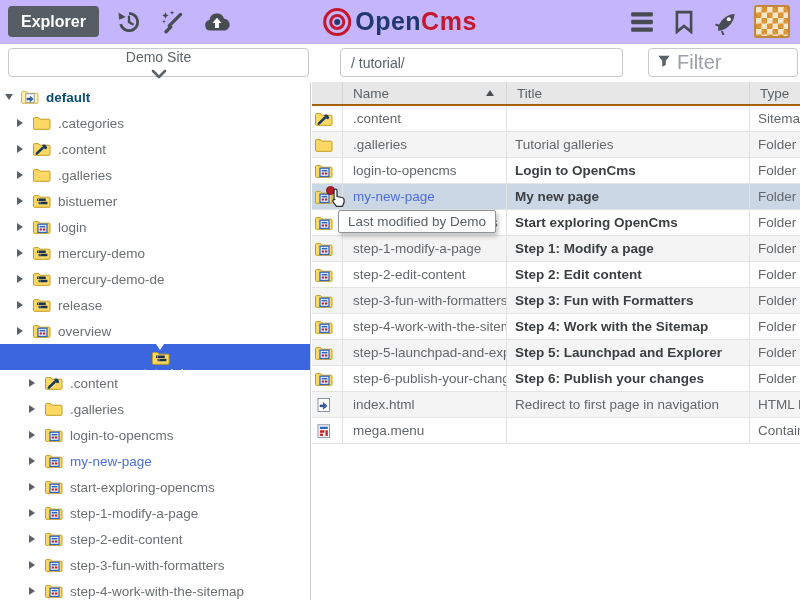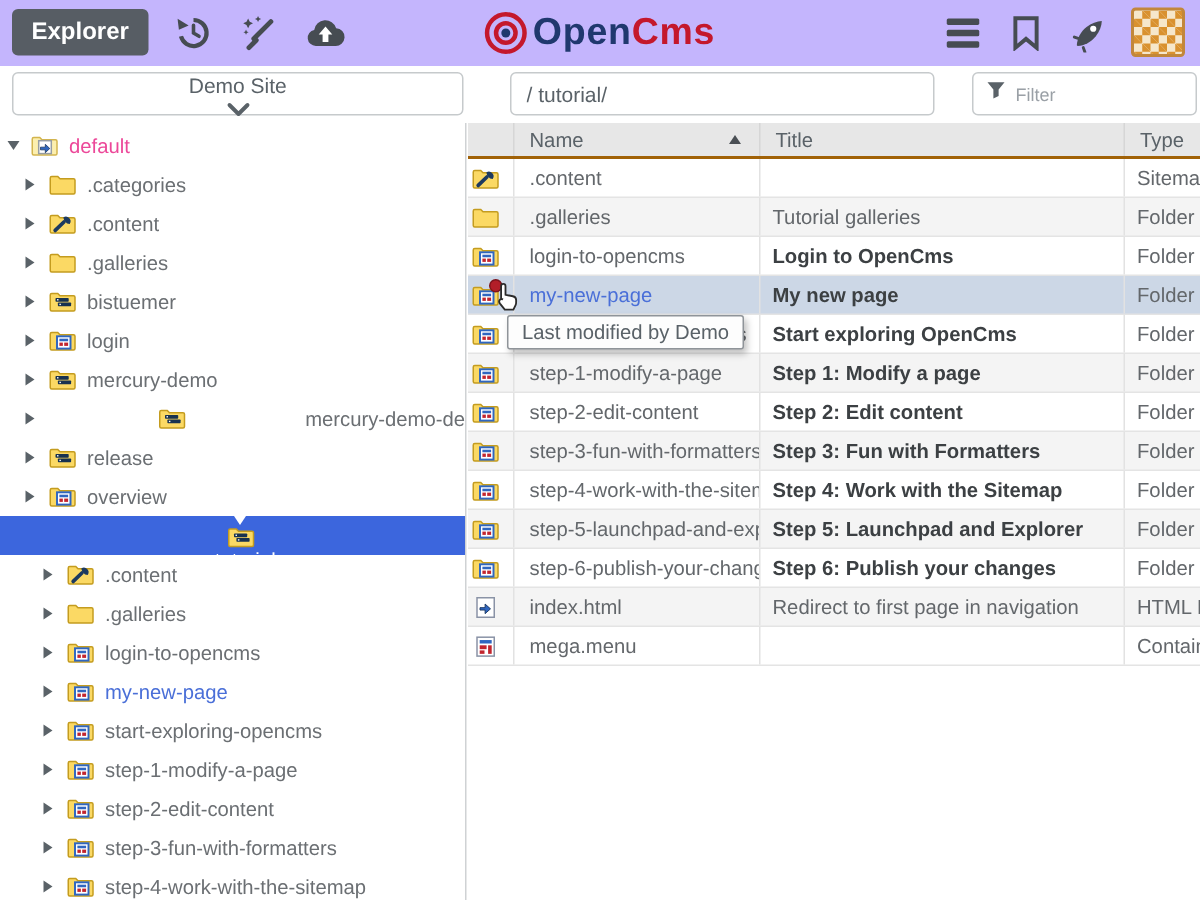--- a/index.html
+++ b/index.html
@@ -38,28 +38,28 @@
                  display:flex; align-items:center; padding:0 10px; cursor:pointer;flex-direction:column; }
   .site-select .val { flex:1; font-size:14px; color:#5a6268; }
   .text-input { position:absolute; top:4px; height:29px; border:1px solid #c6cacc; border-radius:4px;
                 font-family:"Liberation Sans",sans-serif; font-size:14px; color:#5a6268;
                 padding:0 10px; outline:none; }
   #path-input { left:340px; width:283px; }
   .filter-wrap { position:absolute; left:648px; top:4px; width:150px; height:29px;
                  border:1px solid #c6cacc; border-radius:4px; background:#fff;
                  display:flex; align-items:center; padding:0 8px; gap:6px; }
   .filter-wrap input { border:none; outline:none; width:100%; font-family:"Liberation Sans",sans-serif;
-                 font-size:12px; color:#5a6268; }
+                 font-size:20px; color:#5a6268; }
   .filter-wrap input::placeholder { color:#9aa0a6; }
 
   
   .tree-panel { position:absolute; left:0; top:82px; width:311px; bottom:0; background:#fff;
                 border-right:1px solid #cfd2d4; overflow:hidden; padding-top:2px; }
   .tree-row { height:26px; display:flex; align-items:center; cursor:pointer; font-size:13.5px; color:#6b6f73; }
-  .tree-row.muted { color:#ec4899; }
+  .tree-row.muted { color:#0c4a6e;font-weight:bold; }
   .tree-row.linkcol { color:#4a6fd8; }
   .tree-row.selected { background:#3c66dd; color:#fff;flex-direction:column; }
   .tw { width:10px; margin-right:5px; display:inline-block; flex:none; }
   .tw i { display:block; width:0; height:0; border-style:solid; }
   .tw.col i { border-width:4px 0 4px 6px; border-color:transparent transparent transparent #5a6268; }
   .tw.exp i { border-width:6px 4px 0 4px; border-color:#5a6268 transparent transparent transparent; }
   .tree-row.selected .tw.exp i { border-color:#fff transparent transparent transparent; }
   .ficon { width:19px; height:16px; margin-right:7px; flex:none; position:relative; }
   .tree-label { white-space:nowrap; }
 
@@ -245,21 +245,21 @@
       </span>
       <span class="ficon"><svg width="19" height="16" viewBox="0 0 19 16">
           <path d="M1.5 13.3V3.6q0-1 1-1h4l1.5 1.6h9q1 0 1 1v8.1q0 1-1 1h-14.5q-1 0-1-1z" fill="#fbd964" stroke="#c49c1f"></path>
           <rect x="5" y="5.6" width="8.8" height="2.5" rx="0.5" fill="#183250"></rect>
           <rect x="6" y="6.4" width="1" height="0.9" fill="#fff"></rect>
           <rect x="6.6" y="8.7" width="8.8" height="2.5" rx="0.5" fill="#183250"></rect>
           <rect x="7.6" y="9.5" width="1" height="0.9" fill="#fff"></rect>
         </svg></span>
       <span class="tree-label">mercury-demo</span>
     </div>
-    <div class="tree-row" style="padding-left: 17px; justify-content: space-between;">
+    <div class="tree-row" style="padding-left: 17px;">
       <span class="tw col">
         <i></i>
       </span>
       <span class="ficon"><svg width="19" height="16" viewBox="0 0 19 16">
           <path d="M1.5 13.3V3.6q0-1 1-1h4l1.5 1.6h9q1 0 1 1v8.1q0 1-1 1h-14.5q-1 0-1-1z" fill="#fbd964" stroke="#c49c1f"></path>
           <rect x="5" y="5.6" width="8.8" height="2.5" rx="0.5" fill="#183250"></rect>
           <rect x="6" y="6.4" width="1" height="0.9" fill="#fff"></rect>
           <rect x="6.6" y="8.7" width="8.8" height="2.5" rx="0.5" fill="#183250"></rect>
           <rect x="7.6" y="9.5" width="1" height="0.9" fill="#fff"></rect>
         </svg></span>

